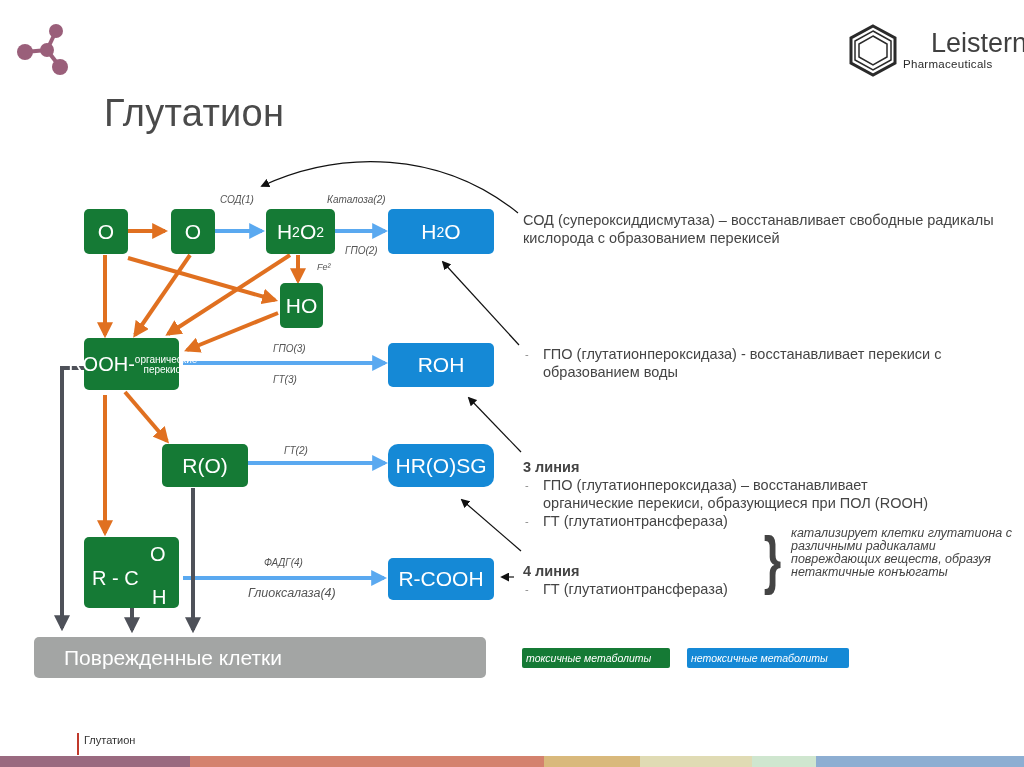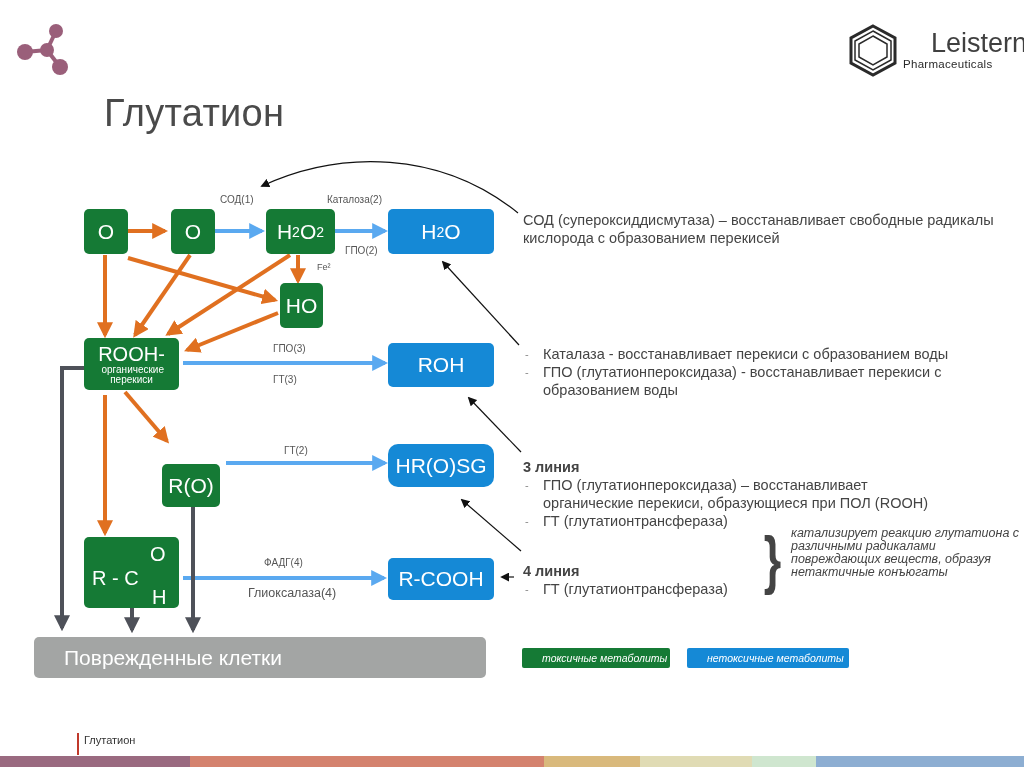--- a/index.html
+++ b/index.html
@@ -7,31 +7,31 @@
   body { position: relative; font-family: "Liberation Sans", sans-serif; color: #444; }
   .abs { position: absolute; }
   #diagram-svg { position: absolute; left: 0; top: 0; width: 1024px; height: 767px; }
   .title { left: 104px; top: 92px; font-size: 38px; color: #4a4a4a; font-weight: normal; letter-spacing: 0.3px; }
   .logo-text { left: 931px; top: 30px; font-size: 27px; color: #404040; line-height: 1; }
   .logo-sub { left: 903px; top: 58px; font-size: 11.5px; color: #2a2a2a; letter-spacing: 0.3px; }
   .box { position: absolute; border-radius: 5px; color: #fff; display: flex; align-items: center; justify-content: center; font-size: 21px; }
   .green { background: #157a35; }
   .blue { background: #1589d6; }
   .box sub { font-size: 14px; vertical-align: -3px; }
-  .lbl { position: absolute; font-size: 10px; color: #555; white-space: nowrap; }
+  .lbl { position: absolute; font-size: 10px; font-style: italic; color: #555; white-space: nowrap; }
   .lbl.big { font-size: 12.5px; }
   .damaged { left: 34px; top: 637px; width: 452px; height: 41px; background: #a3a5a4; border-radius: 5px; color: #fff; font-size: 21px; padding-left: 30px; display: flex; align-items: center; }
   .rtext { position: absolute; font-size: 14.5px; color: #444; line-height: 18px; }
   .rtext .h { font-weight: bold; }
   .rtext ul { list-style: none; }
   .rtext li { position: relative; padding-left: 20px; }
   .rtext li::before { content: "-"; position: absolute; left: 2px; color: #888; font-size: 11px; }
   .note { position: absolute; left: 791px; top: 527px; font-size: 12.5px; font-style: italic; color: #444; line-height: 13px; width: 230px; }
   .brace { position: absolute; left: 760px; top: 528px; font-size: 64px; color: #444; line-height: 1; font-weight: bold; transform: scaleX(0.7); }
-  .legend { position: absolute; height: 20px; font-size: 10.5px; font-style: italic; color: #fff; display: flex; align-items: center; padding-left: 20px; border-radius: 2px; white-space: nowrap; overflow: hidden; }
+  .legend { position: absolute; height: 20px; font-size: 10.5px; font-style: italic; color: #fff; display: flex; align-items: center; padding-left: 4px; border-radius: 2px; white-space: nowrap; overflow: hidden; }
   .footer-label { left: 84px; top: 734px; font-size: 11px; color: #333; }
   .footer-mark { left: 77px; top: 733px; width: 2px; height: 22px; background: #c0392b; }
   .footer-bar { position: absolute; top: 756px; height: 11px; }
 </style>
 </head>
 <body>
 
 <svg id="diagram-svg" viewBox="0 0 1024 767">
   <defs>
     <marker id="mOr" markerWidth="8" markerHeight="8" refX="6" refY="4" orient="auto" markerUnits="userSpaceOnUse" viewBox="0 0 8 8">
@@ -126,29 +126,29 @@
 </div>
 <div class="box blue" style="left:388px;top:209px;width:106px;height:45px;">
   <span>H</span>
     <sub>2</sub>
     <span>O</span>
 </div>
 <div class="box green" style="left:280px;top:283px;width:43px;height:45px;">
     <span>HO</span>
   </div>
 
-<div class="box green" style="left:84px;top:338px;width:95px;height:52px;flex-direction:column;line-height:1;">
+<div class="box green" style="left:84px;top:338px;width:95px;height:52px;flex-direction:row;line-height:1;">
   <span style="font-size:20px;">ROOH-</span>
   <span style="font-size:10px;width:60px;text-align:center;line-height:10px;margin-top:1px;">органические перекиси</span>
 </div>
 <div class="box blue" style="left:388px;top:343px;width:106px;height:44px;">
     <span>ROH</span>
   </div>
 
-<div class="box green" style="left:162px;top:464px;width:58px;height:43px;">
+<div class="box green" style="left:162px;top:444px;width:86px;height:43px;">
     <span>R(O)</span>
   </div>
 <div class="box blue" style="left:388px;top:444px;width:106px;height:43px;border-radius:10px;">
     <span>HR(O)SG</span>
   </div>
 
 <div class="box green" style="left:84px;top:537px;width:95px;height:71px;">
   <span style="position:absolute;left:8px;top:30px;font-size:20px;">R - C</span>
   <span style="position:absolute;left:66px;top:6px;font-size:20px;">O</span>
   <span style="position:absolute;left:68px;top:49px;font-size:20px;">H</span>
@@ -168,42 +168,41 @@
 <div class="lbl" style="left:284px;top:445px;">ГТ(2)</div>
 <div class="lbl" style="left:264px;top:557px;">ФАДГ(4)</div>
 <div class="lbl big" style="left:248px;top:586px;">Глиоксалаза(4)</div>
 
 <div class="rtext" style="left:523px;top:211px;width:490px;">
   <div>СОД (супероксиддисмутаза) – восстанавливает свободные радикалы кислорода с образованием перекисей</div>
 </div>
 
 <div class="rtext" style="left:523px;top:345px;width:490px;">
   <ul>
-    <li style="width:460px;">Каталаза - восстанавливает перекиси с образованием воды</li>
     <li style="width:475px;">ГПО (глутатионпероксидаза) - восстанавливает перекиси с образованием воды</li>
   </ul>
 </div>
 
 <div class="rtext" style="left:523px;top:458px;width:490px;">
   <div class="h">3 линия</div>
   <ul>
     <li style="width:420px;">ГПО (глутатионпероксидаза) – восстанавливает органические перекиси, образующиеся при  ПОЛ (ROOH)</li>
     <li>ГТ (глутатионтрансфераза)</li>
   </ul>
 </div>
 
 <div class="rtext" style="left:523px;top:562px;width:260px;">
   <div class="h">4 линия</div>
   <ul>
     <li>ГТ (глутатионтрансфераза)</li>
   </ul>
 </div>
 
 <div class="brace">}</div>
-<div class="note">катализирует реакцию глутатиона с различными радикалами  повреждающих веществ, образуя нетактичные конъюгаты</div>
+<div class="note">катализирует клетки глутатиона с различными радикалами  повреждающих веществ, образуя нетактичные конъюгаты</div>
 
 <div class="legend" style="left:522px;top:648px;width:148px;background:#157a35;">токсичные метаболиты</div>
 <div class="legend" style="left:687px;top:648px;width:162px;background:#1589d6;">нетоксичные метаболиты</div>
 
 <div class="abs footer-mark"></div>
 <div class="abs footer-label">Глутатион</div>
 <div id="footer-bars">
     <div class="footer-bar" style="left: 0px; width: 190px; background: rgb(154, 106, 128);"></div>
     <div class="footer-bar" style="left: 190px; width: 354px; background: rgb(212, 130, 110);"></div>
     <div class="footer-bar" style="left: 544px; width: 96px; background: rgb(217, 185, 124);"></div>

